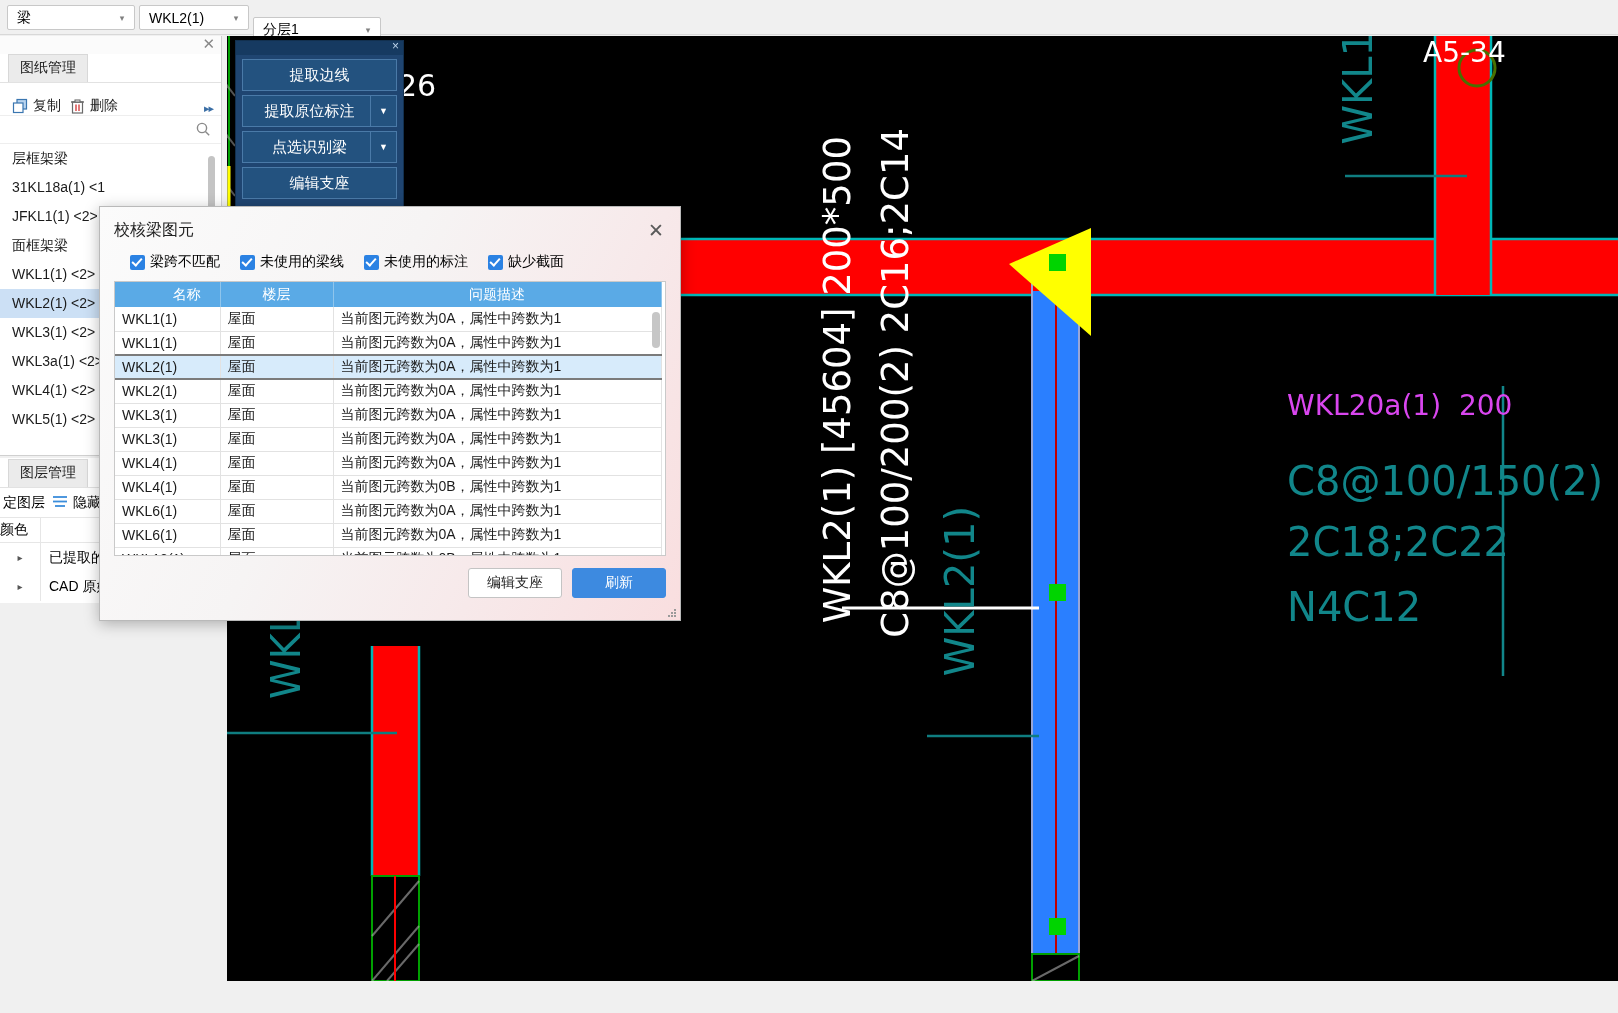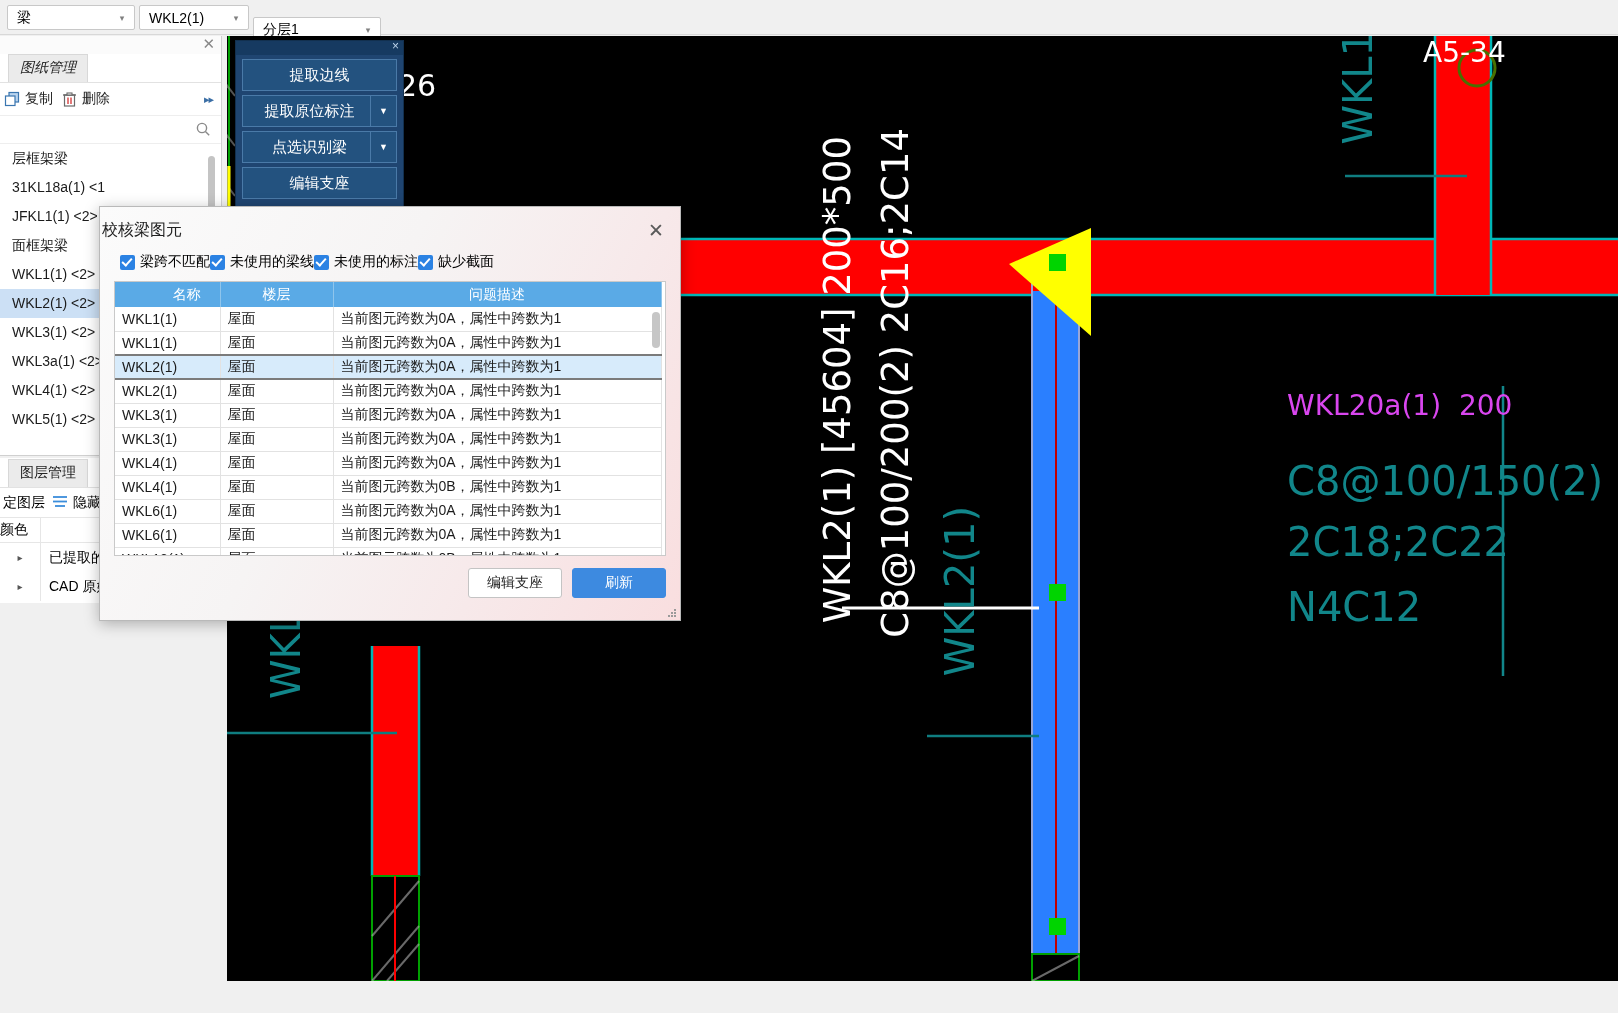--- a/index.html
+++ b/index.html
@@ -40,27 +40,27 @@
   .dock-top {
     position: absolute; left: 0; top: 36px; width: 222px; height: 420px;
     background: #ffffff; border-right: 1px solid #d0d0d0;
     border-bottom: 1px solid #d0d0d0;
   }
   .dock-titlerow { position: relative; height: 18px; background: #fbfbfb; }
   .dock-close {
     position: absolute; right: 6px; top: 0px; font-size: 15px; color: #888; cursor: pointer;
     line-height: 16px;
   }
-  .dock-tabs { height: 29px; border-bottom: 1px solid #e2e2e2; display: flex; align-items: flex-end; font-style: italic; }
+  .dock-tabs { height: 29px; border-bottom: 1px solid #e2e2e2; display: flex; align-items: flex-end; }
   .dock-tab {
     font-size: 14px; padding: 4px 11px 5px 11px; background: #ebebeb;
     border: 1px solid #d8d8d8; border-bottom: none; color: #222; margin-left: 8px;
   }
   .dock-cmds {
-    height: 33px; display: flex; align-items: center; gap: 8px; padding: 0 4px;
+    height: 33px; display: flex; align-items: flex-end; gap: 8px; padding: 0 12px;
     border-bottom: 1px solid #eee; position: relative;
   }
   .cmd { display: flex; align-items: center; gap: 4px; font-size: 14px; color: #222; cursor: pointer; }
   .cmd svg { display: block; }
   .cmd-more { position: absolute; right: 8px; color: #3a6ea5; font-size: 11px; letter-spacing: -1px; }
   .dock-search {
     height: 28px; border-bottom: 1px solid #eee; position: relative;
   }
   .dock-search .mag { position: absolute; right: 10px; top: 5px; }
   .tree { position: absolute; left: 0; top: 108px; right: 0; bottom: 0; overflow: hidden; }
@@ -117,26 +117,26 @@
     position: absolute; left: 99px; top: 206px; width: 582px; height: 415px;
     background: #f7f7f7; border: 1px solid #b9b9b9;
     box-shadow: 0 3px 14px rgba(0,0,0,.28);
   }
   .dlg-bg {
     position: absolute; inset: 0;
     background: linear-gradient(117deg, #fbfbfb 0%, #f6f4f4 42%, #f7e9ea 72%, #f9dedf 100%);
   }
   .dlg-inner { position: relative; }
   .dlg-title {
-    height: 46px; display: flex; align-items: center; padding: 0 12px 0 2px;
+    height: 46px; display: flex; align-items: center; padding: 0 12px 0 14px;
     font-size: 16px; color: #222;
   }
   .dlg-title .t { flex: 1; }
   .dlg-x { color: #5a5a5a; font-size: 19px; cursor: pointer; line-height: 1; padding: 0 4px; }
-  .dlg-checks { display: flex; align-items: center; gap: 0; padding: 0 14px 10px 20px; font-size: 14px; }
+  .dlg-checks { display: flex; align-items: center; gap: 20px; padding: 0 14px 10px 30px; font-size: 14px; }
   .chk { display: flex; align-items: center; gap: 5px; cursor: pointer; white-space: nowrap; }
   .chk .box {
     width: 15px; height: 15px; background: #2b82e3; border-radius: 2px;
     position: relative; flex: none;
   }
   .chk .box:after {
     content: ""; position: absolute; left: 4px; top: 1px; width: 4px; height: 8px;
     border: solid #fff; border-width: 0 2px 2px 0; transform: rotate(42deg);
   }
 

